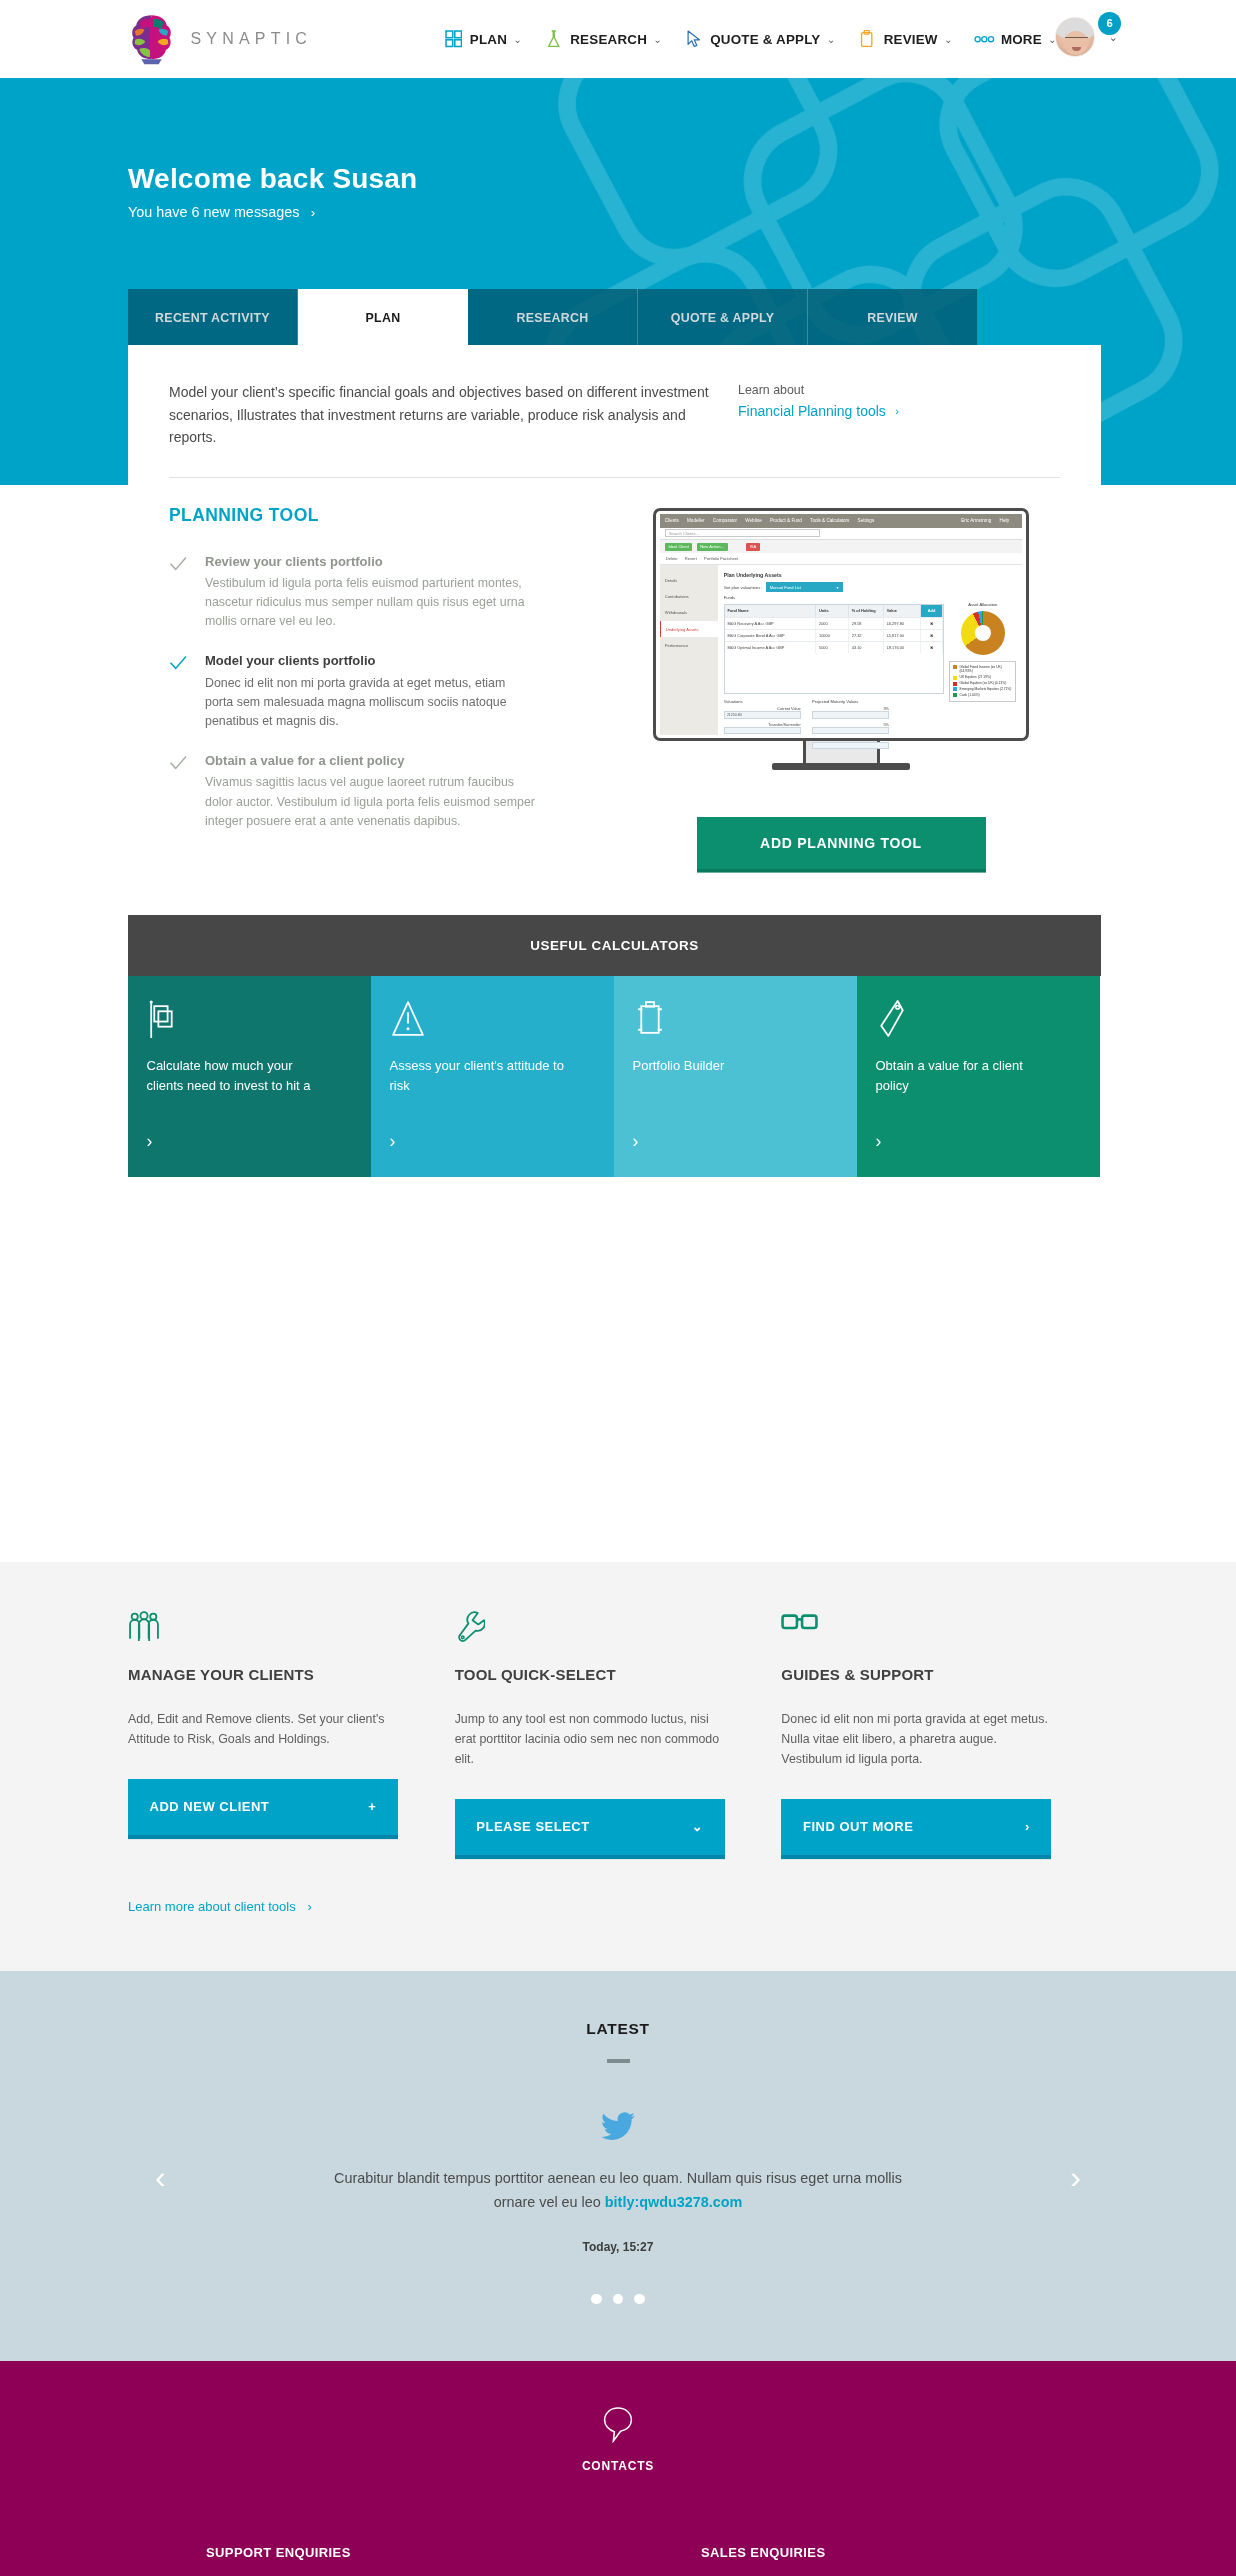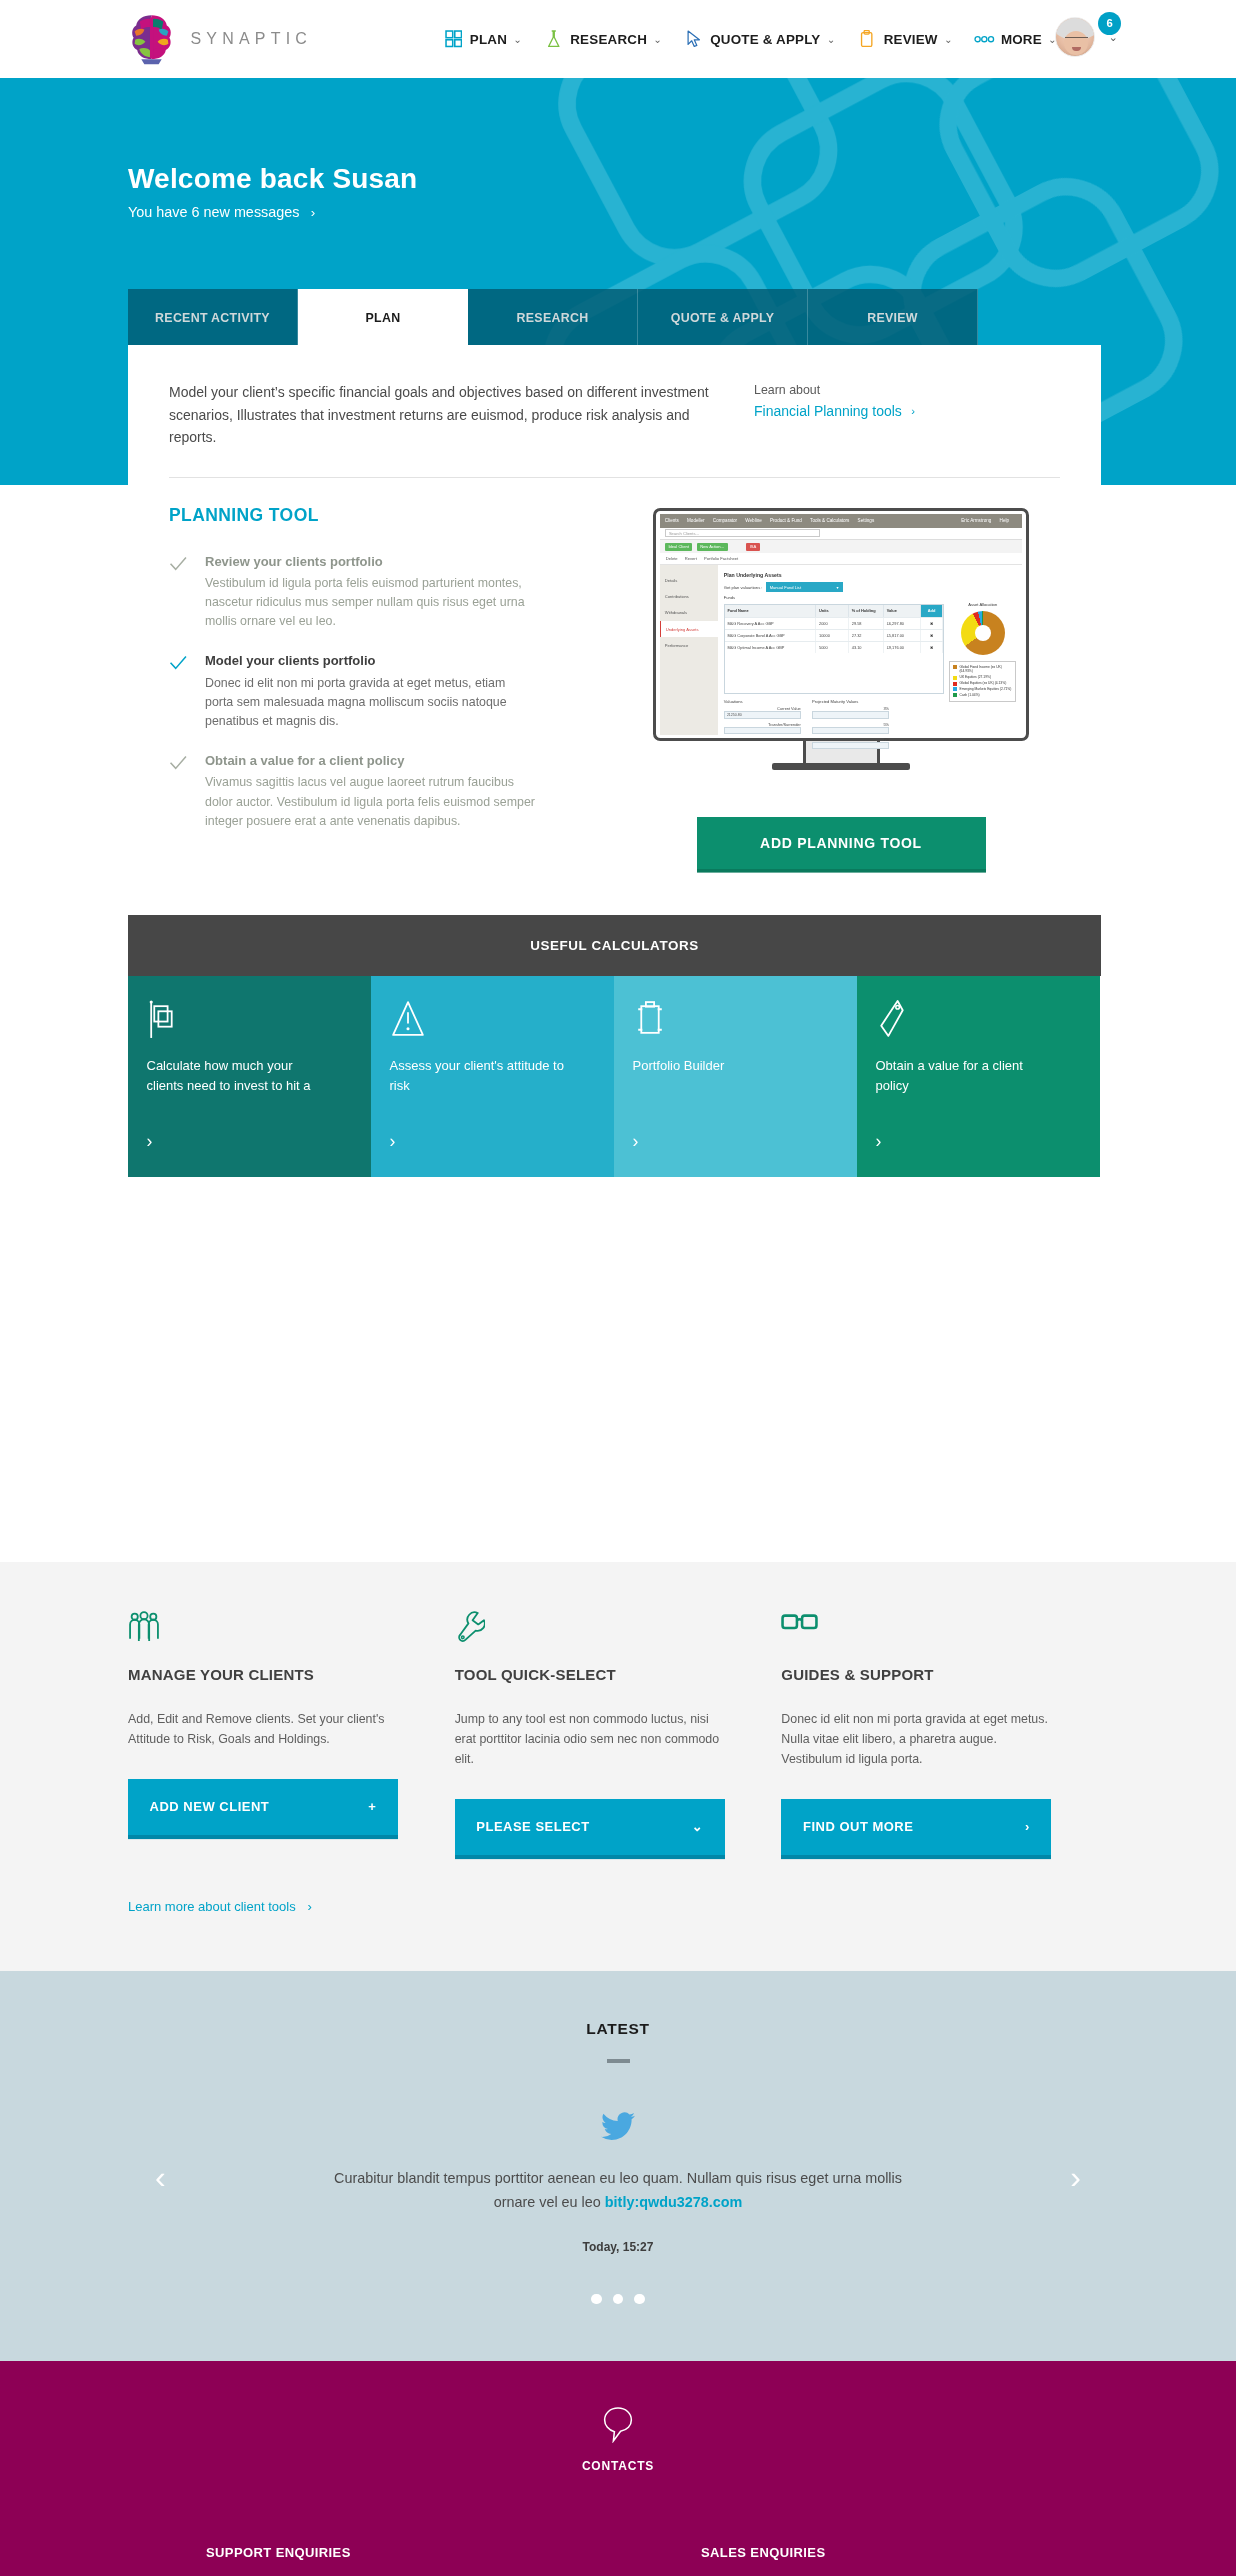--- a/index.html
+++ b/index.html
@@ -59,21 +59,21 @@
     color:#cfd8da; background:rgba(0,87,110,.78); cursor:pointer;
     border-right:1px solid rgba(255,255,255,.22);
   }
   .tab.w1{width:170px;} .tab.w2{width:170px;} .tab.w3{width:170px;} .tab.w4{width:170px;} .tab.w5{width:170px;}
   .tab.active { background:#ffffff; color:#1b1b1b; border-right:none;}
 
   
   .panel { position:absolute; left:128px; top:345px; width:973px; background:#fff; z-index:6; }
   .panel-intro { display:flex; padding:36px 41px 0 41px; }
   .intro-text { width:546px; font-size:14px; line-height:1.62; color:#4a4a4a;}
-  .intro-learn { margin-left:39px; padding-top:2.1px;}
+  .intro-learn { margin-left:23px; padding-top:2.1px;}
   .intro-learn .small { font-size:12.4px; color:#5a5a5a;}
   .intro-learn .link { margin-top:6.2px; font-size:14px; color:#00a3c8; cursor:pointer; display:flex; align-items:center;}
   .intro-learn .link .chev{margin-left:9.3px;font-size:11.3px;}
   .divider { margin:28px 41px 0 41px; height:0.5px; background:#e2e2e2;}
 
   .tool-row { display:flex; padding:27px 41px 46px 41px;}
   .tool-left { width:453px;}
   .tool-title { color:#00a3c8; font-size:17.5px; font-weight:700; letter-spacing:0.4px;}
   .bullets { margin-top:28px;}
   .bullet { display:flex; margin-bottom:21.6px;}
@@ -302,21 +302,21 @@
     <div class="tab w1">RECENT ACTIVITY</div>
     <div class="tab w2 active">PLAN</div>
     <div class="tab w3">RESEARCH</div>
     <div class="tab w4">QUOTE &amp; APPLY</div>
     <div class="tab w5">REVIEW</div>
   </div>
 
   <div class="panel">
 
     <div class="panel-intro">
-      <div class="intro-text">Model your client’s specific financial goals and objectives based on different investment scenarios,  Illustrates that investment returns are euismod, produce risk analysis and reports.</div>
+      <div class="intro-text">Model your client’s specific financial goals and objectives based on different investment scenarios,  Illustrates that investment returns are variable, produce risk analysis and reports.</div>
       <div class="intro-learn">
         <div class="small">Learn about</div>
         <div class="link">
           <span>Financial Planning tools</span>
           <span class="chev">›</span>
         </div>
       </div>
     </div>
 
     <div class="divider"></div>

